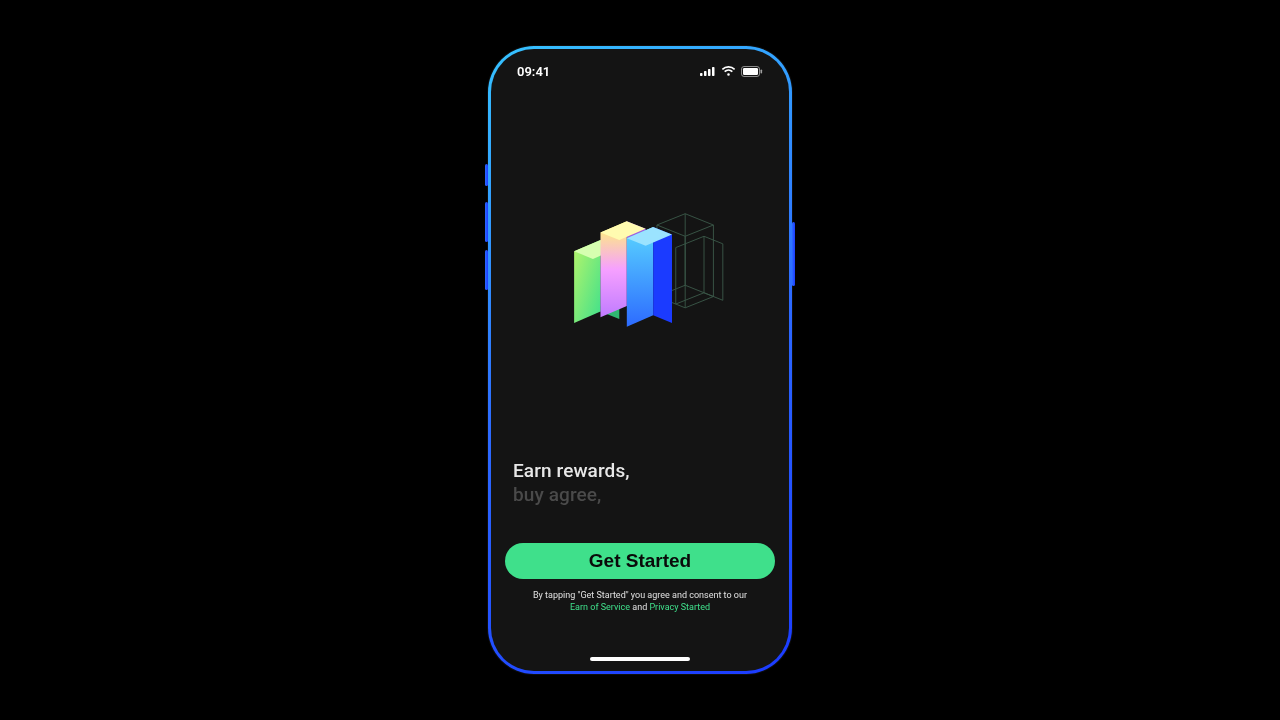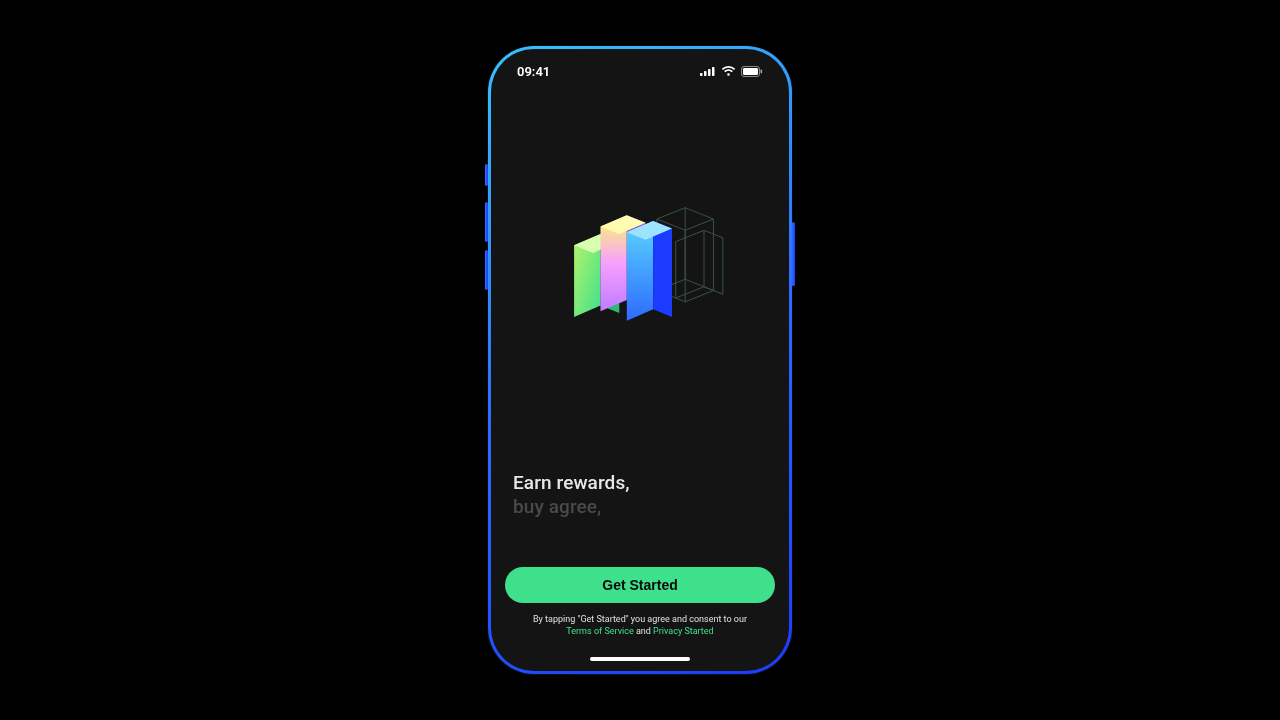--- a/index.html
+++ b/index.html
@@ -37,20 +37,21 @@
   .side-right  { right: -3px; top: 176px; width: 3px; height: 64px; }
   .screen {
     position: relative;
     width: 100%;
     height: 100%;
     background: #141414;
     border-radius: 43px;
     overflow: hidden;
     display: flex;
     flex-direction: column;
+    gap: 24px;
   }
   .status-bar {
     height: 44px;
     flex: 0 0 44px;
     display: flex;
     align-items: center;
     justify-content: space-between;
     padding: 0 26px 0 26px;
     color: #fff;
     font-size: 13px;
@@ -95,24 +96,23 @@
     padding: 14px 14px 10px 14px;
     flex: 0 0 auto;
   }
   .btn-primary {
     width: 100%;
     height: 36px;
     border: none;
     border-radius: 18px;
     background: #3fe08b;
     color: #0a0a0a;
-    font-size: 14px;
+    font-size: 19px;
     font-weight: 600;
     cursor: pointer;
-    margin-top: 12px;
   }
   .legal {
     margin-top: 10px;
     text-align: center;
     font-size: 9px;
     line-height: 1.35;
     color: #e0e0e0;
     padding: 0 12px;
   }
   .legal a {
@@ -225,21 +225,21 @@
           <div class="tagline">
             <div class="line1">Earn rewards,</div>
             <div class="line2">buy agree,</div>
           </div>
         </div>
 
         <div class="cta-area">
           <button class="btn-primary">Get Started</button>
           <div class="legal">
             <span>By tapping "Get Started" you agree and consent to our</span><br>
-            <a href="#">Terms of Service</a><span> and </span><a href="#">Privacy Started</a>
+            <a href="#">Earn of Service</a><span> and </span><a href="#">Privacy Started</a>
           </div>
         </div>
 
       </div>
 
       <div class="home-indicator">
         <div class="home-indicator-bar"></div>
       </div>
 
     </div>

